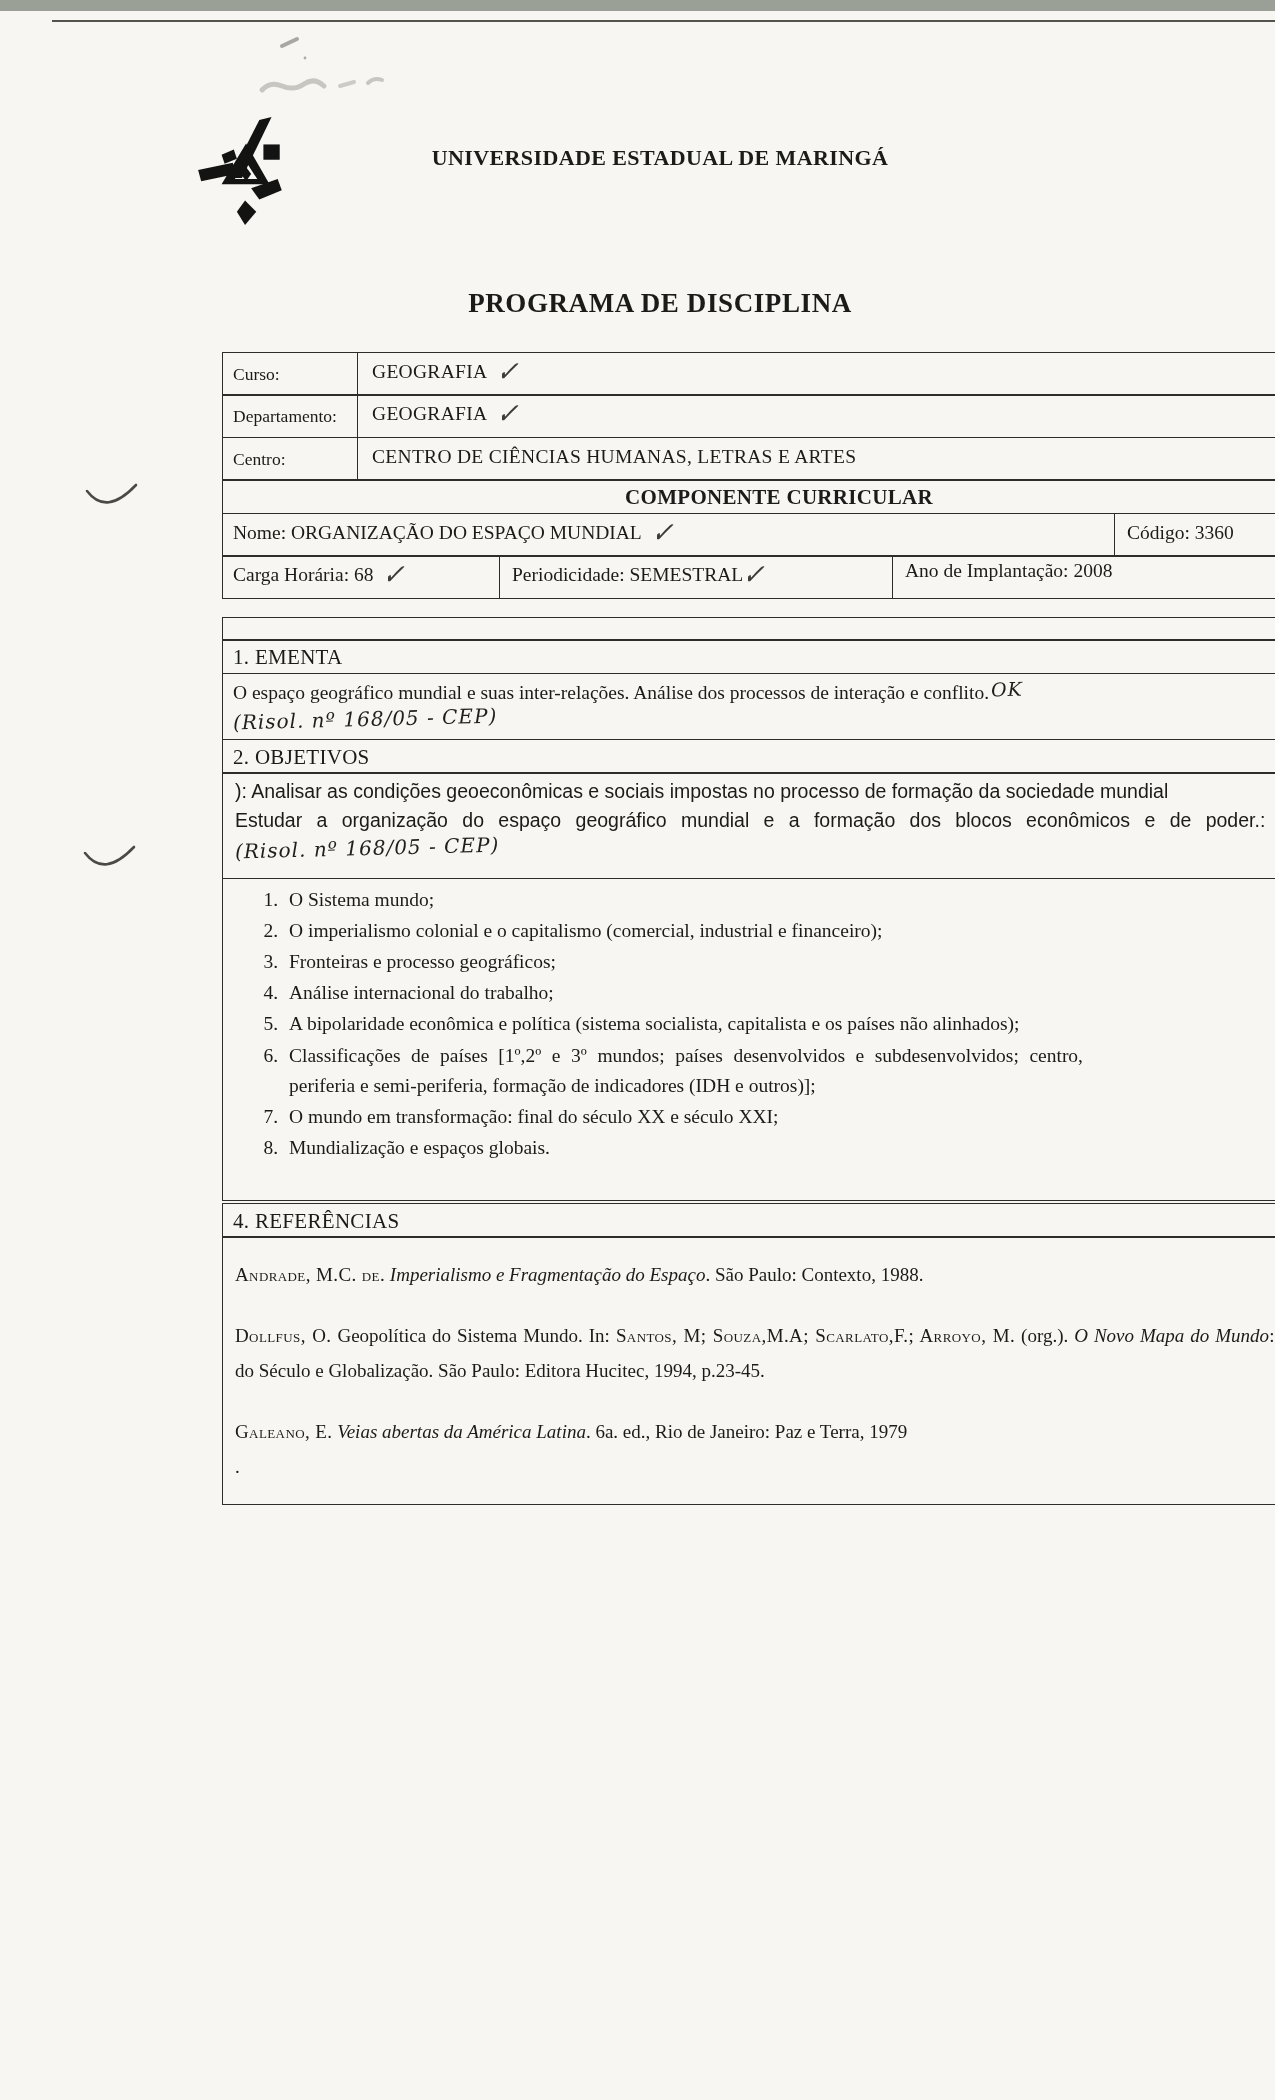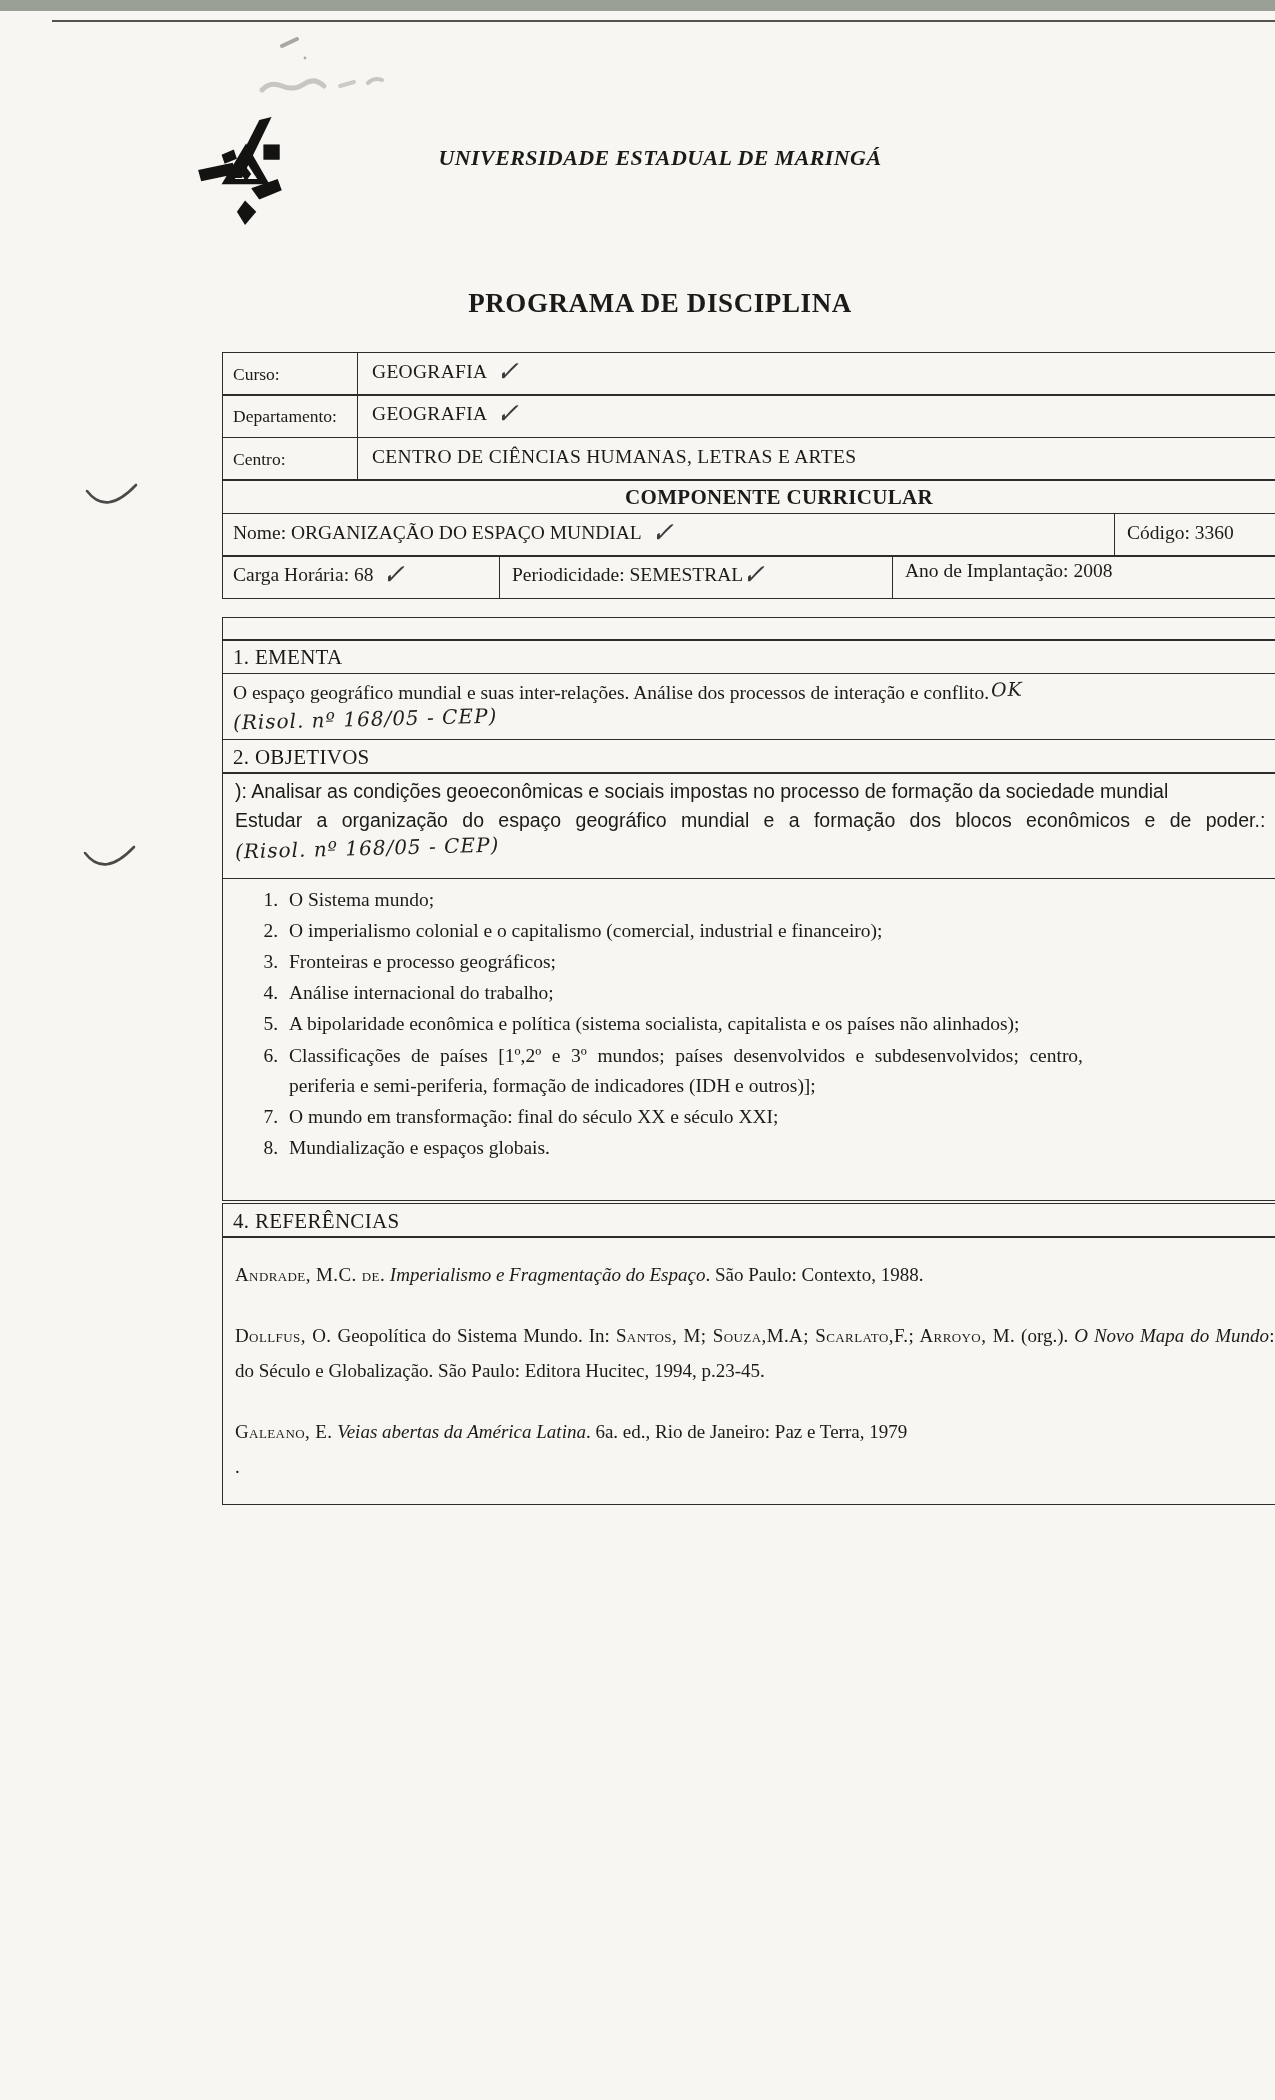--- a/index.html
+++ b/index.html
@@ -8,21 +8,21 @@
     background:#f7f6f2;color:#1b1b19;
     font-family:"Liberation Serif","DejaVu Serif",serif;
     -webkit-font-smoothing:antialiased;
   }
   .abs{position:absolute;}
   
   .top-band{top:0;left:0;width:1275px;height:11px;background:#9aa096;}
   .page-top-edge{top:20px;left:52px;width:1223px;height:2px;background:#38372f;opacity:.85;}
   
   .header-block{left:380px;top:142px;width:560px;text-align:center;
-    font-weight:bold;font-size:22px;line-height:1.45;letter-spacing:.4px;font-style:italic;}
+    font-weight:bold;font-size:22px;line-height:1.45;letter-spacing:.4px;}
   .doc-title{left:380px;top:288px;width:560px;text-align:center;
     font-weight:bold;font-size:27px;letter-spacing:.6px;}
   
   .content{left:222px;top:352px;width:1104px;}
   .trow,.sec-head,.sec-body,.empty-row,.big-body{
     border:1.6px solid #2e2d2b;margin-top:-1.6px;box-sizing:border-box;background:transparent;}
   .first{margin-top:0;}
   .trow{display:flex;min-height:44px;}
   .lab{flex:0 0 118px;border-right:1.6px solid #2e2d2b;padding:11px 6px 0 10px;font-size:17.5px;}
   .val{flex:1;padding:8px 10px 0 14px;font-size:19.5px;letter-spacing:.3px;}

